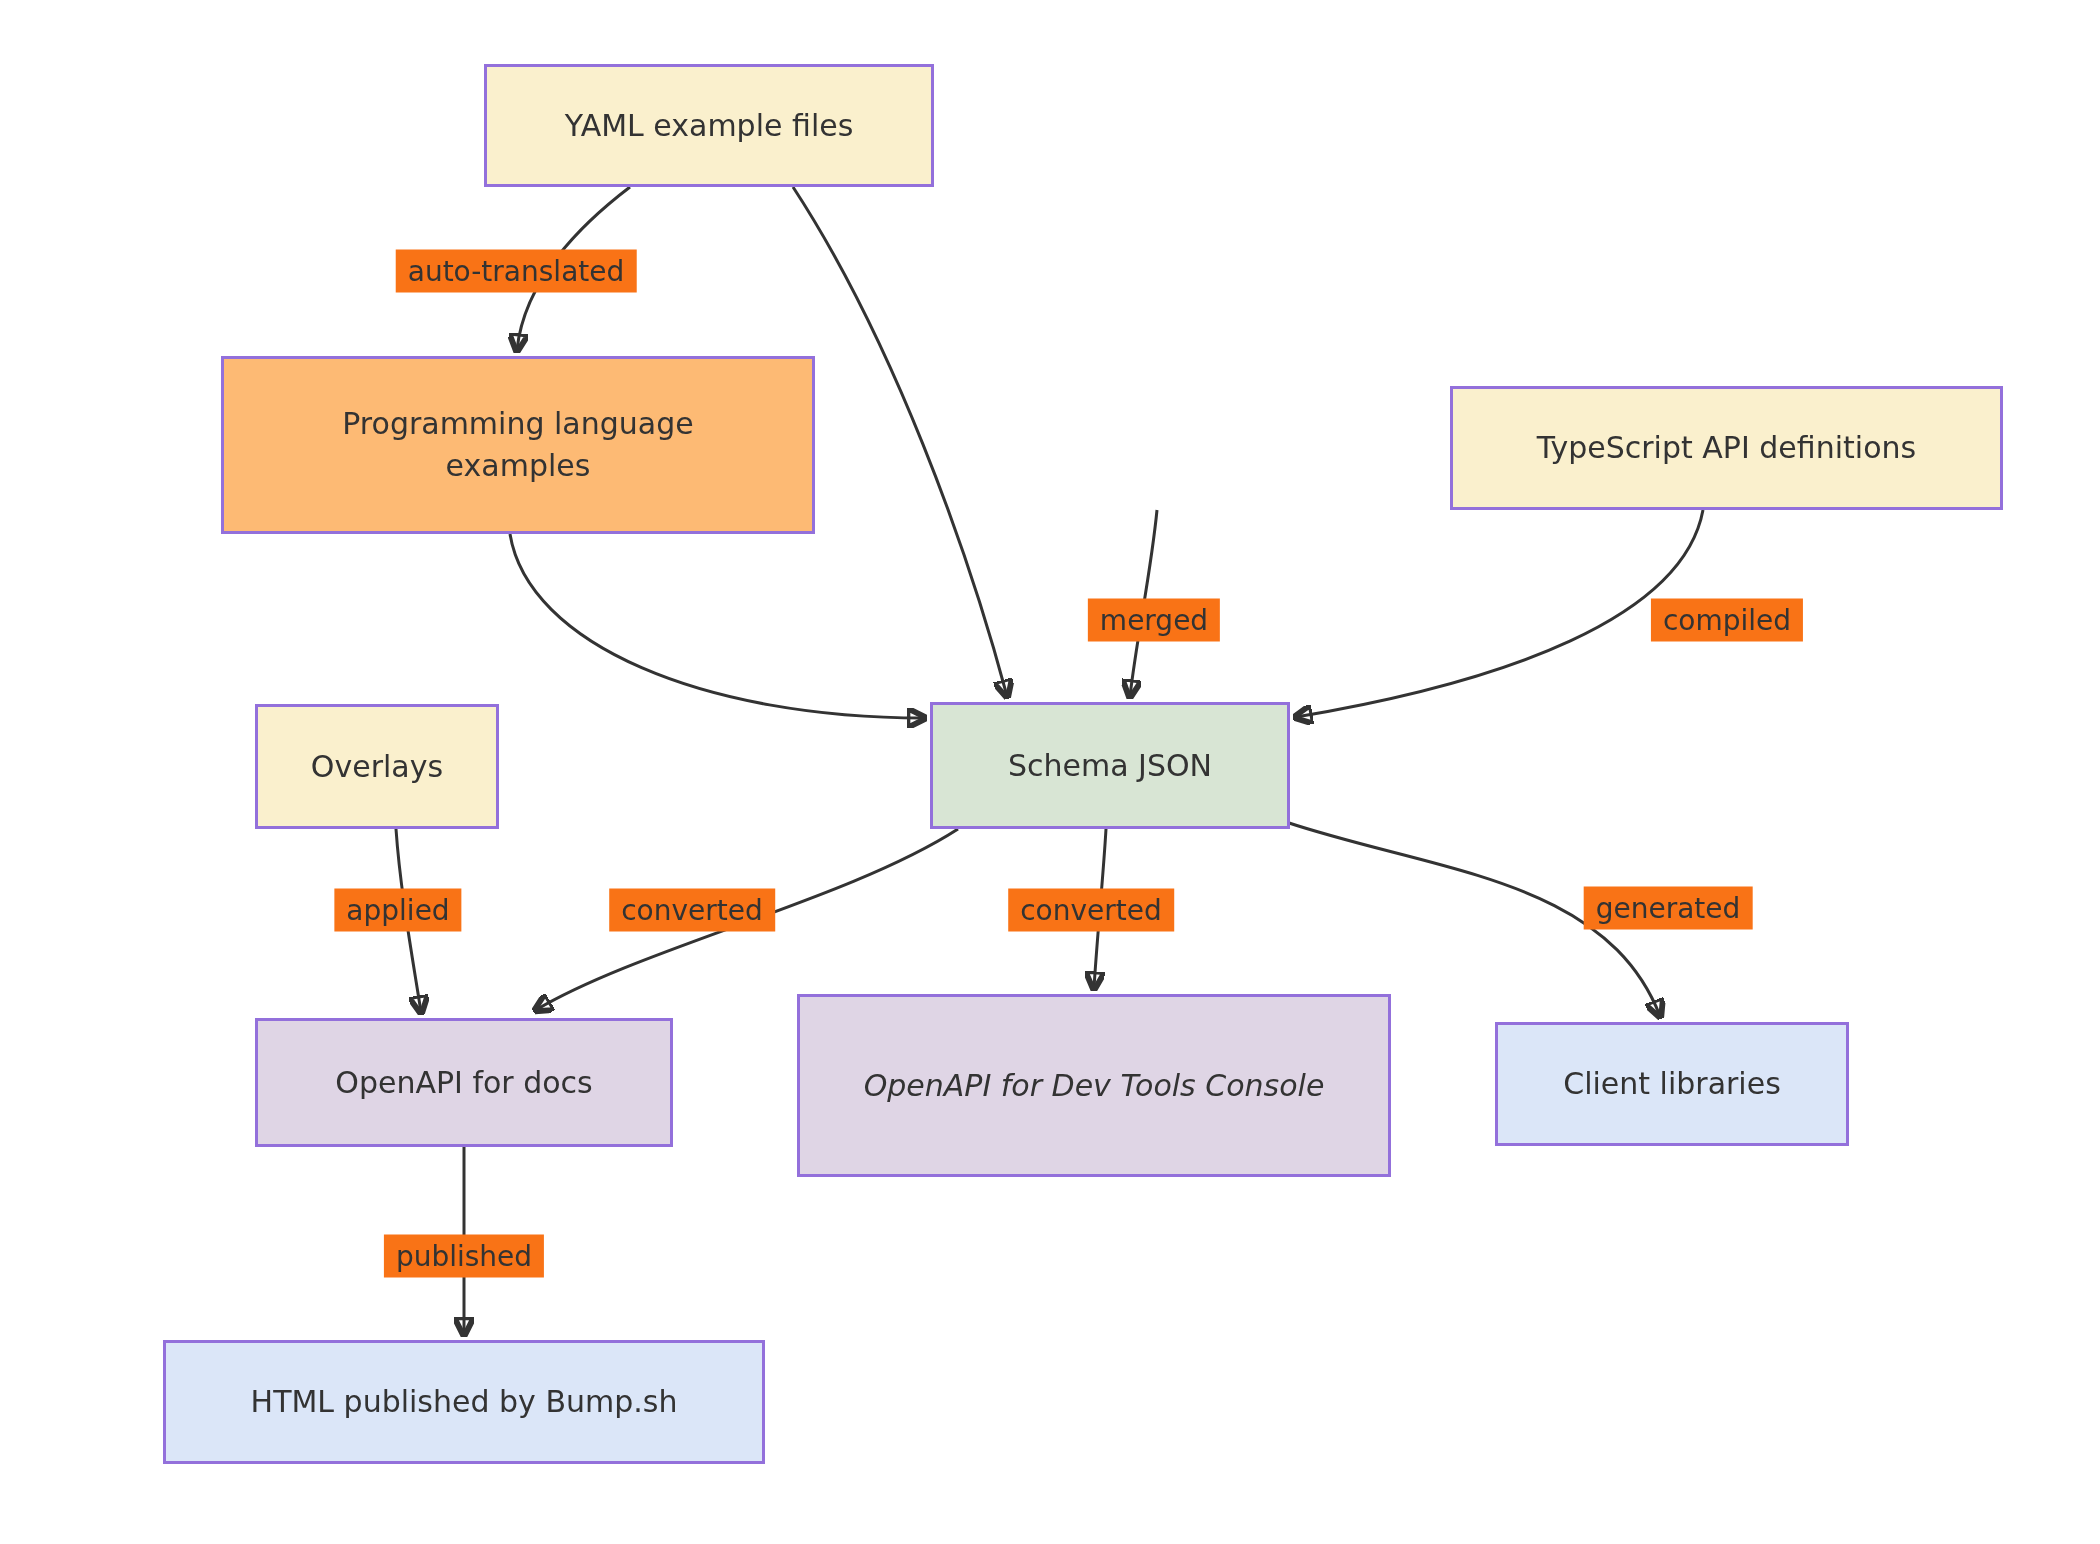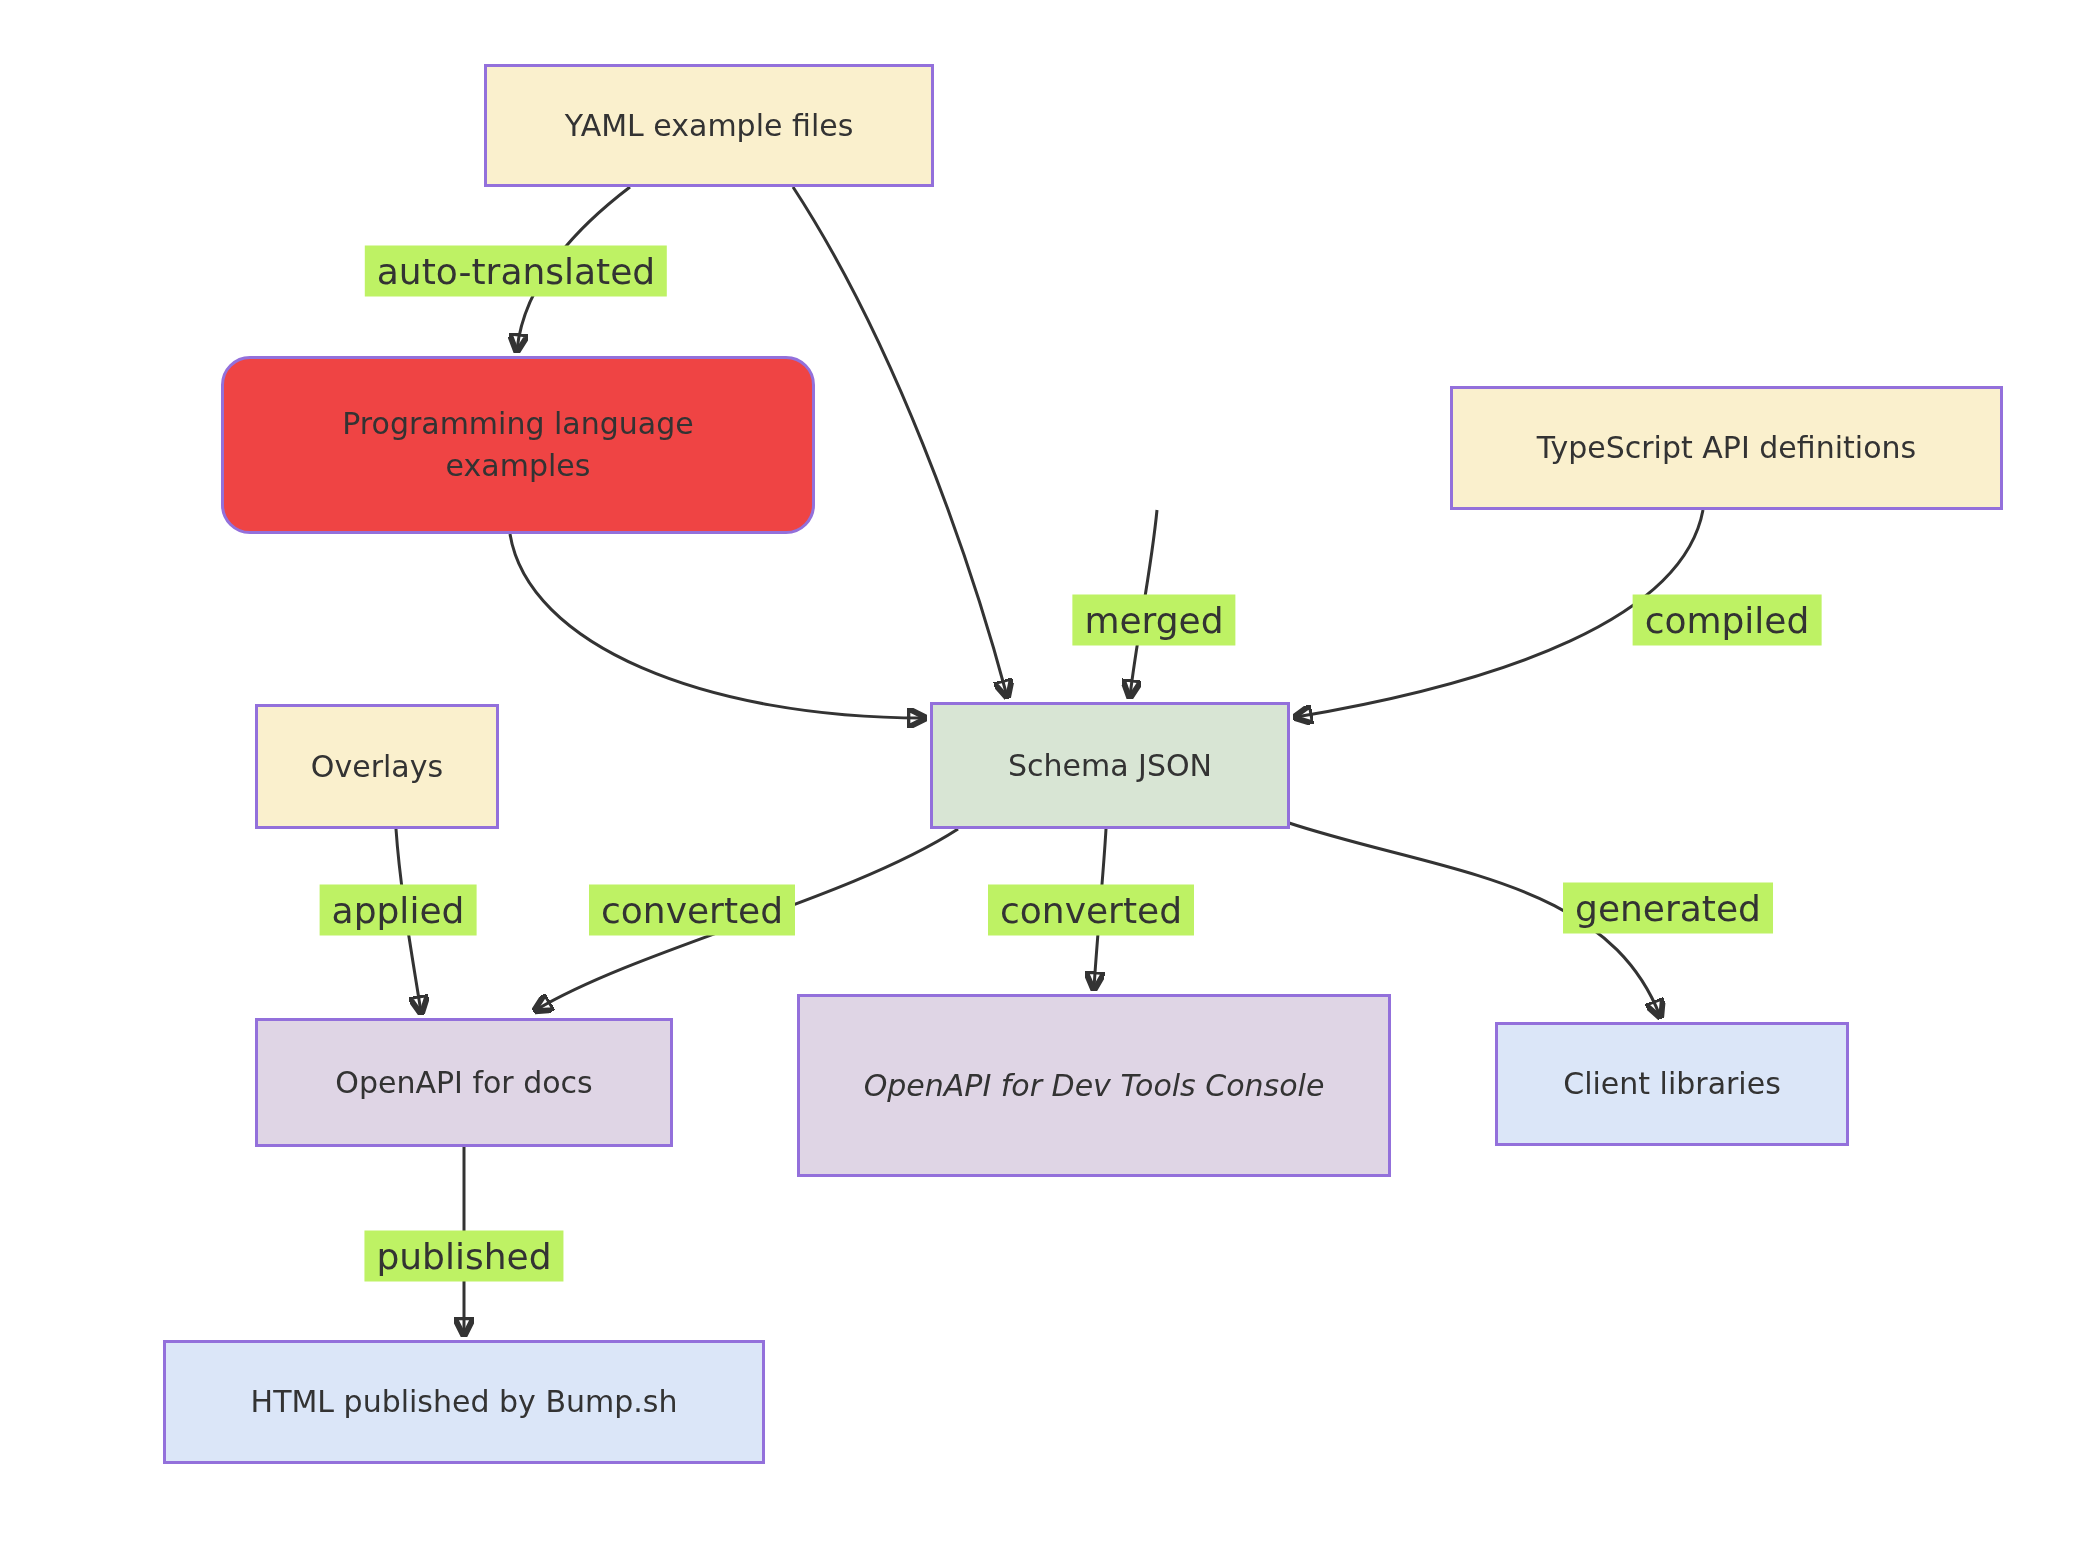--- a/index.html
+++ b/index.html
@@ -17,30 +17,30 @@
     box-sizing:border-box;
     border:3px solid #9370DB;
     display:flex; align-items:center; justify-content:center;
     text-align:center;
     color:#333333;
     font-size:30px;
     line-height:1.4;
   }
   .node .node-label { display:inline-block; }
   .fill-yellow   { background:#FAF0CD; }
-  .fill-lavender { background:#ef4444;border-radius:29px; }
+  .fill-lavender { background:#fdba74; }
   .fill-green    { background:#D8E5D4; }
   .fill-mauve    { background:#DFD5E5; }
   .fill-blue     { background:#DBE6F8; }
   .edge-label {
     position:absolute;
     transform:translate(-50%,-50%);
-    background:#bef264;
+    background:#f97316;
     color:#333333;
-    font-size:36px;
+    font-size:28px;
     padding:5px 12px;
     white-space:nowrap;
   }
   .wrap-430 .node-label { max-width:440px; }
   .wrap-460 .node-label { max-width:470px;font-style:italic; }
 </style>
 </head>
 <body>
 
 <div id="canvas">

